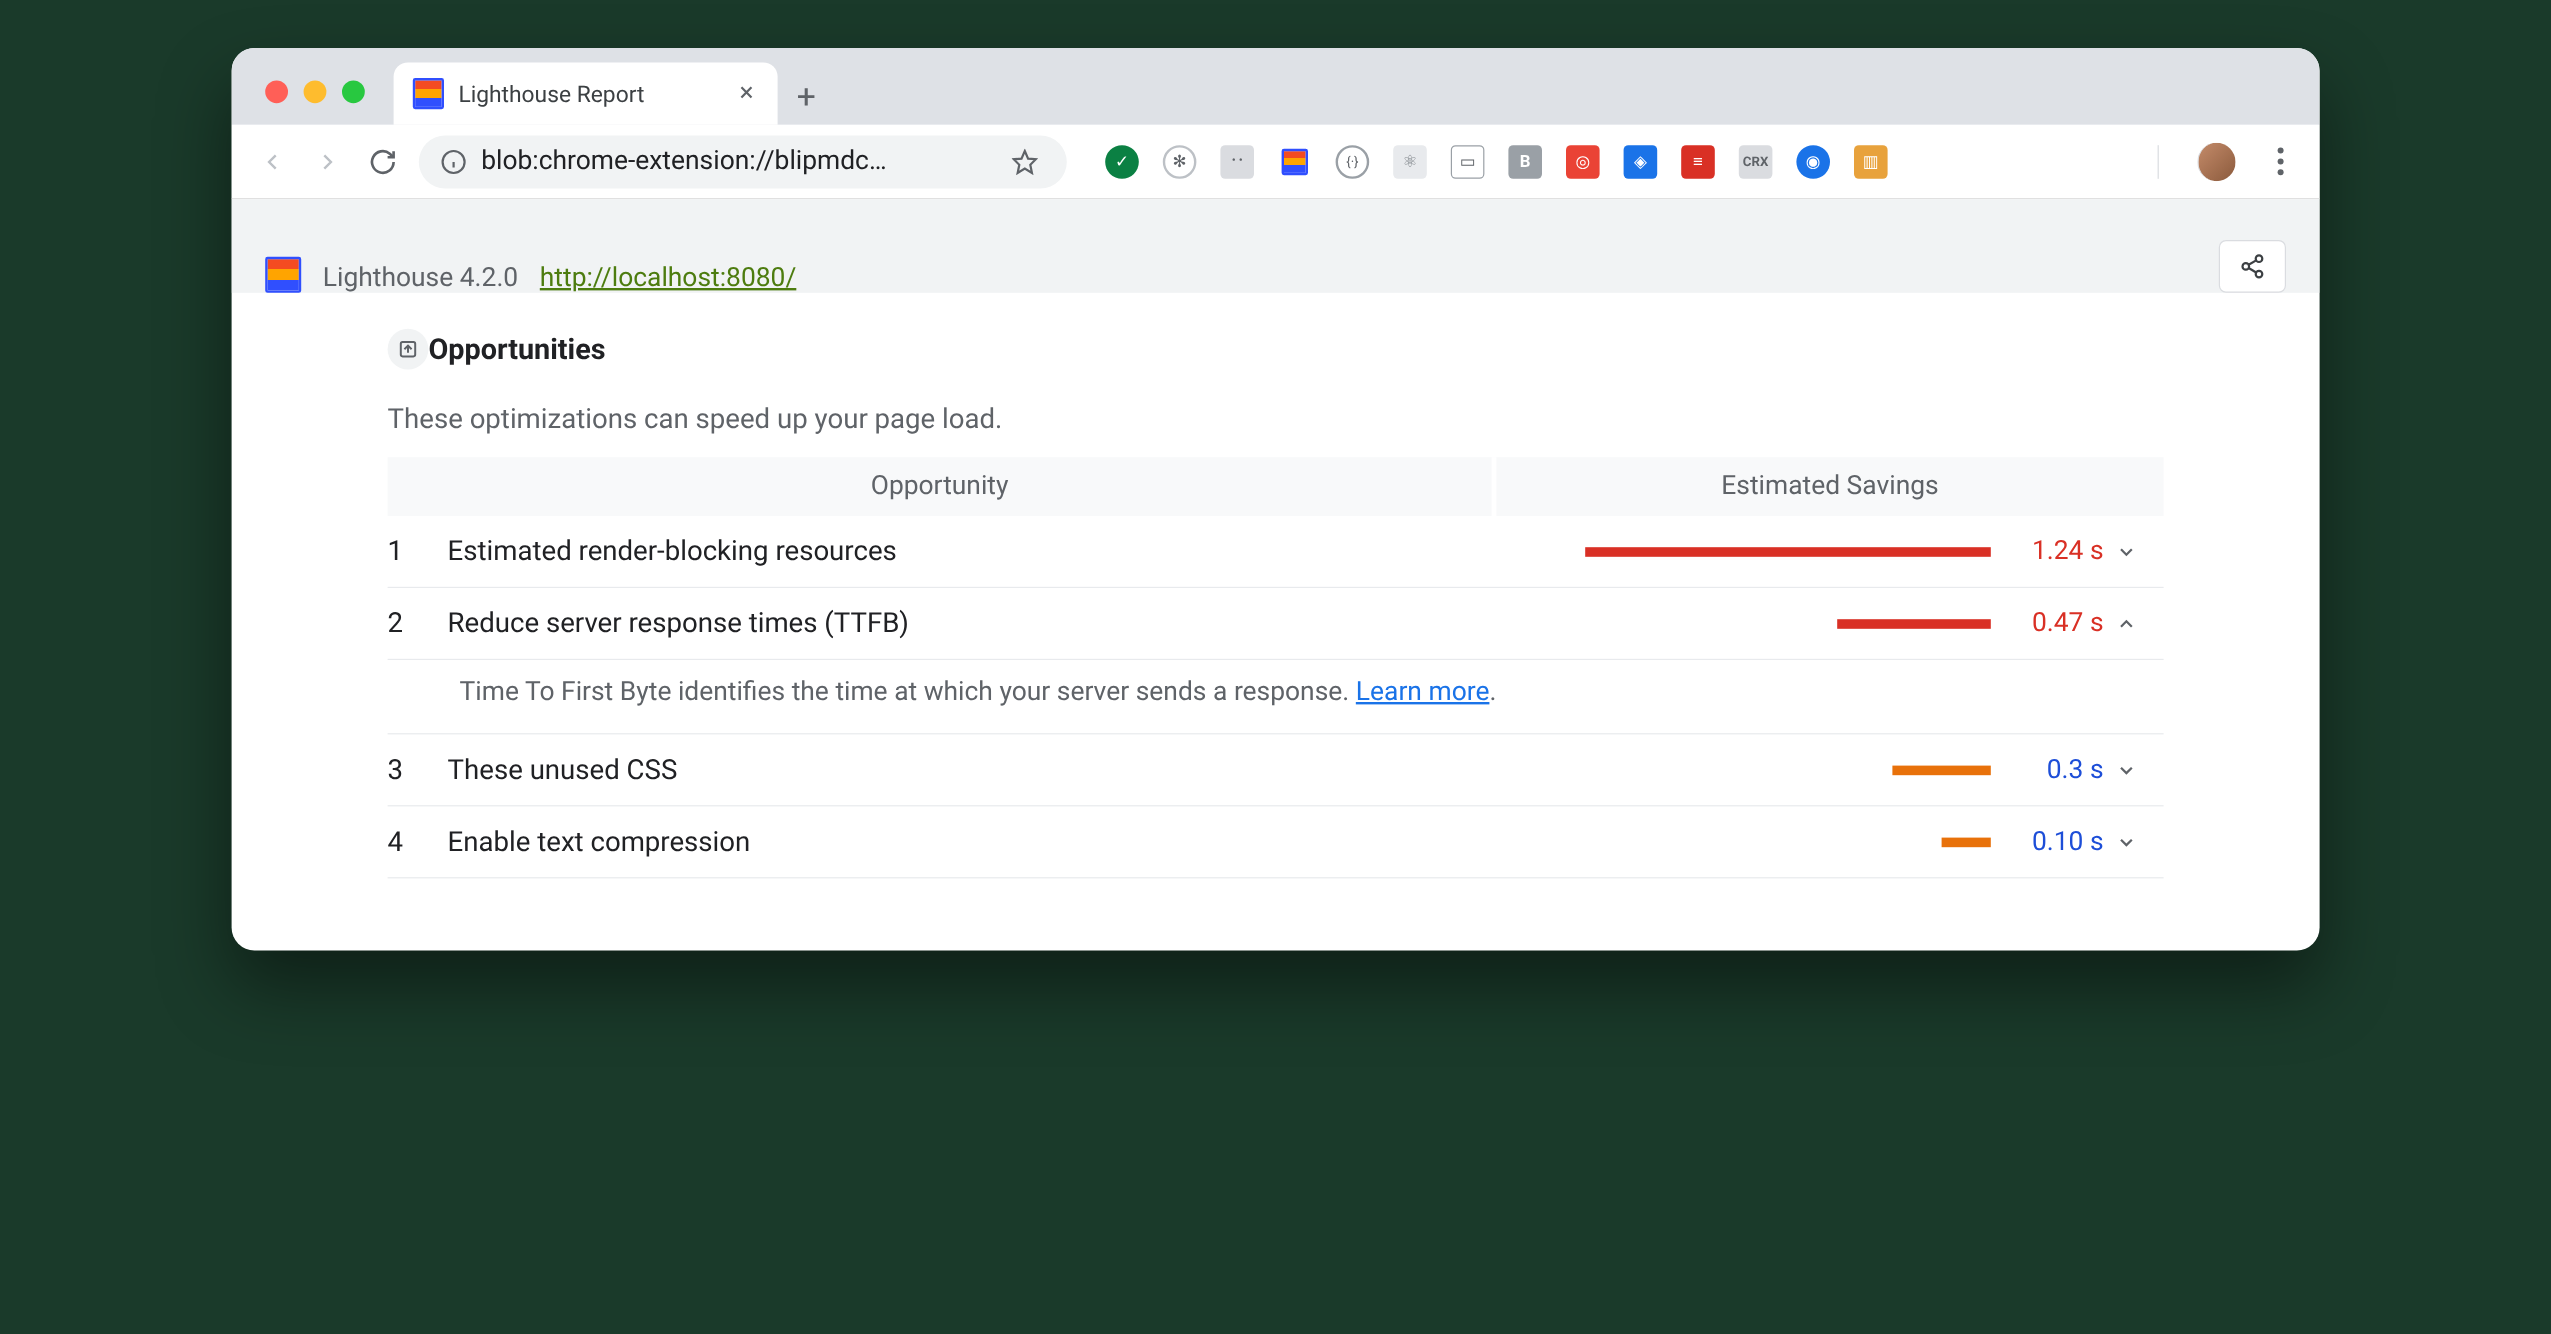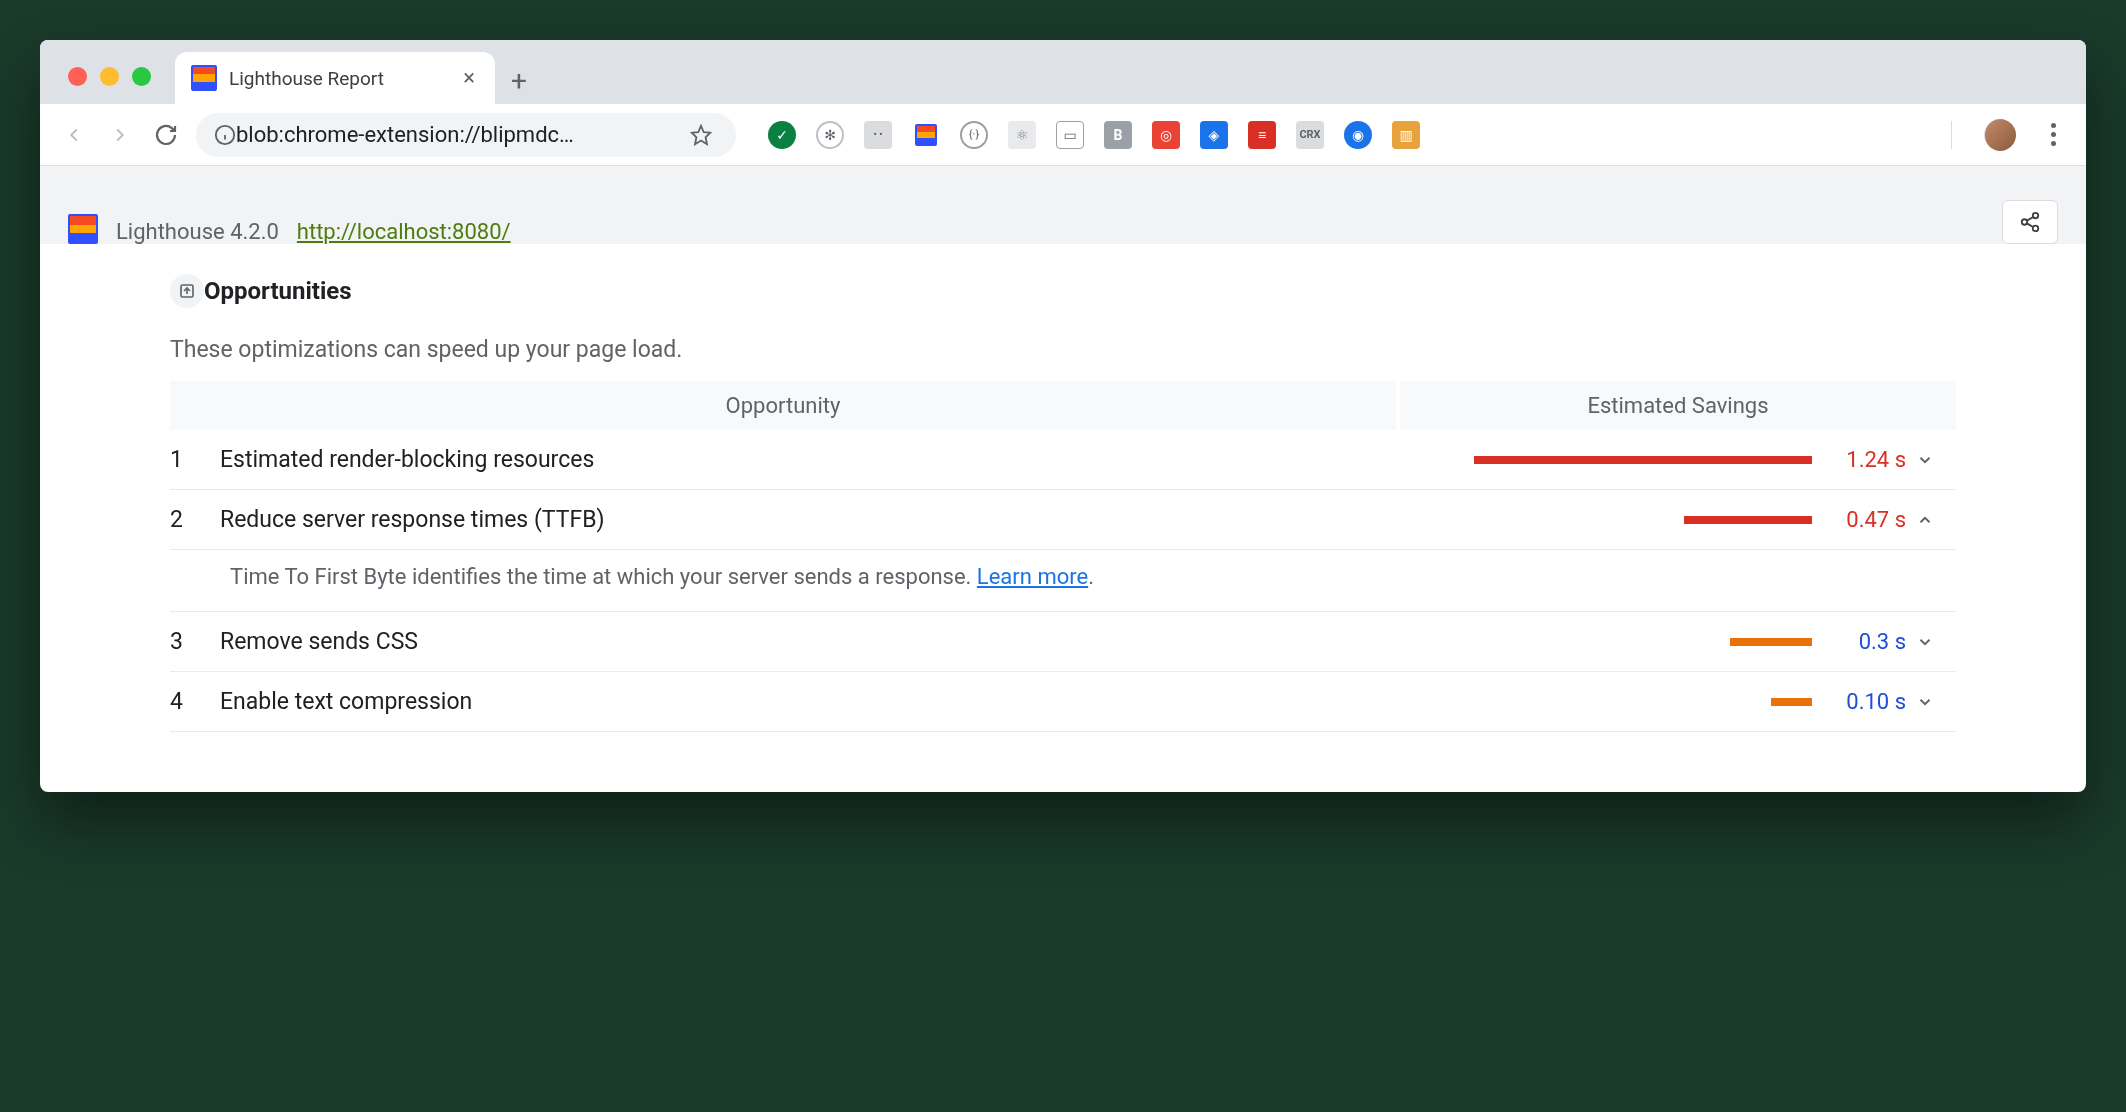--- a/index.html
+++ b/index.html
@@ -1,28 +1,28 @@
 <!DOCTYPE html>
 <html><head>
 <meta charset="utf-8">
 <style>
   * { margin:0; padding:0; box-sizing:border-box; font-family:-apple-system,BlinkMacSystemFont,"Segoe UI",Roboto,Arial,sans-serif; }
   body { background:#1a3a2a; padding:40px; width:2126px; height:1112px; }
-  .window { width:2046px; margin:0 auto; background:#fff; border-radius:8px; box-shadow:0 30px 60px rgba(0,0,0,.45); overflow:hidden; }
+  .window { width:1740px; margin:0 auto; background:#fff; border-radius:19px; box-shadow:0 30px 60px rgba(0,0,0,.45); overflow:hidden; }
   .tabbar { background:#dee1e6; display:flex; align-items:flex-end; height:64px; padding-left:28px; }
   .traffic { display:flex; gap:13px; align-items:center; margin-right:24px; margin-bottom:18px; }
   .dot { width:19px; height:19px; border-radius:50%; }
   .dot.r{background:#ff5f57;} .dot.y{background:#febc2e;} .dot.g{background:#28c840;}
   .tab { background:#fff; border-radius:12px 12px 0 0; display:flex; align-items:center; padding:0 20px 0 16px; height:52px; min-width:320px; gap:12px; font-size:19px; color:#3c4043; }
   .tab-x { margin-left:auto; color:#5f6368; font-size:22px; line-height:1; cursor:pointer; }
   .newtab { width:48px; height:48px; display:flex; align-items:center; justify-content:center; color:#5f6368; font-size:28px; cursor:pointer; }
   .toolbar { background:#fff; display:flex; align-items:center; height:62px; padding:0 18px; gap:14px; border-bottom:1px solid #e0e0e0;}
   .nav-ico { width:32px; height:32px; display:flex; align-items:center; justify-content:center; color:#5f6368; cursor:pointer; }
   .nav-ico.dis{color:#bdc1c6; cursor:default;}
-  .omnibox { flex:0 0 540px; background:#f1f3f4; border-radius:30px; height:44px; display:flex; align-items:center; padding:0 18px; gap:0; color:#5f6368; font-size:22px;}
+  .omnibox { flex:0 0 540px; background:#f1f3f4; border-radius:30px; height:44px; display:flex; align-items:center; padding:0 18px; gap:12px; color:#5f6368; font-size:22px;}
   .omnibox .url { color:#202124; white-space:nowrap; overflow:hidden; text-overflow:ellipsis; flex:1;}
   .star { width:28px; text-align:center; color:#5f6368;}
   .ext-row { display:flex; gap:20px; align-items:center; margin-left:18px;}
   .ext { width:28px; height:28px; border-radius:4px; display:flex; align-items:center; justify-content:center; font-size:14px; color:#fff;}
   .spacer { flex:1; }
   .avatar { width:32px; height:32px; border-radius:50%; background:linear-gradient(135deg,#c48b6a,#8b5a3c); margin-left:12px; border-left:1px solid #dadce0; padding-left:0;}
   .divider-v { width:1px; height:28px; background:#dadce0; margin:0 6px;}
   .menu-dots { width:30px; display:flex; flex-direction:column; align-items:center; gap:4px; cursor:pointer; margin-left:8px;}
   .menu-dots span{ width:5px; height:5px; background:#5f6368; border-radius:50%;}
 
@@ -185,21 +185,21 @@
     <div class="val red">0.47 s</div>
     <div class="chev">
       <svg width="18" height="18" viewBox="0 0 24 24" fill="none" stroke="#5f6368" stroke-width="2.5">
         <polyline points="6 15 12 9 18 15"></polyline>
       </svg>
     </div>
         </div>
         <div class="detail"><span>Time To First Byte identifies the time at which your server sends a response. </span><a href="#">Learn more</a><span>.</span></div>
         <div class="row">
     <div class="num">3</div>
-    <div class="title">Remove sends CSS</div>
+    <div class="title">These unused CSS</div>
     <div class="barwrap">
       <div class="bar org-bg" style="width:82px"></div>
     </div>
     <div class="val org">0.3 s</div>
     <div class="chev">
       <svg width="18" height="18" viewBox="0 0 24 24" fill="none" stroke="#5f6368" stroke-width="2.5">
         <polyline points="6 9 12 15 18 9"></polyline>
       </svg>
     </div>
         </div>

